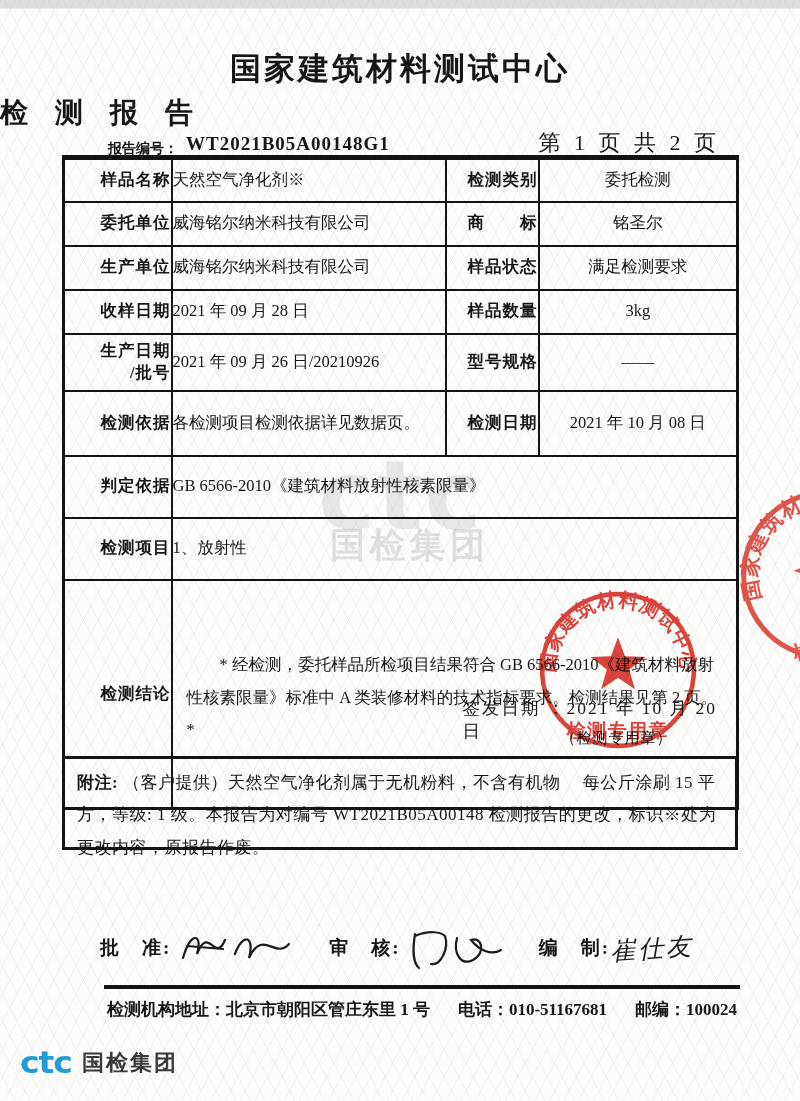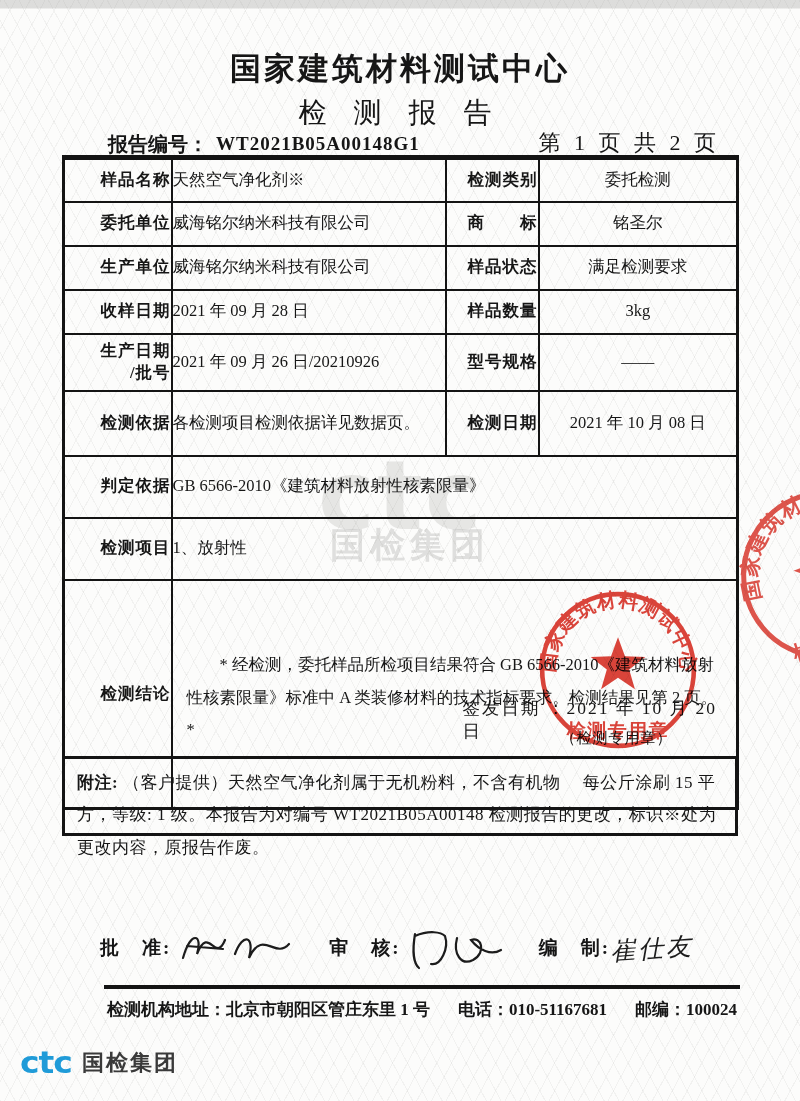--- a/index.html
+++ b/index.html
@@ -12,24 +12,24 @@
       linear-gradient(180deg, rgba(140,140,138,0.28) 0, rgba(140,140,138,0.28) 8px, rgba(0,0,0,0) 9px),
       repeating-linear-gradient(62deg, rgba(150,150,146,0.10) 0 1px, rgba(0,0,0,0) 1px 13px),
       repeating-linear-gradient(-62deg, rgba(150,150,146,0.10) 0 1px, rgba(0,0,0,0) 1px 13px);
     font-family:"Liberation Serif","DejaVu Serif",serif;
     color:#161616;
   }
   .abs{position:absolute;}
   
   .org-title{top:48px;left:0;width:100%;text-align:center;
     font-size:31px;font-weight:bold;letter-spacing:3px;}
-  .doc-title{top:94px;left:0;width:100%;text-align:center;
-    font-size:28px;font-weight:normal;letter-spacing:10px;}
+  .doc-title{top:94px;left:0;width:100%;text-align:left;
+    font-size:28px;font-weight:bold;letter-spacing:10px;}
   .report-line{top:128px;left:108px;width:632px;display:flex;align-items:flex-end;}
-  .report-no-label{font-size:20px;font-weight:bold;}
+  .report-no-label{font-size:14px;font-weight:bold;}
   .report-no{font-size:19px;font-weight:bold;letter-spacing:1px;
     border-bottom:2.5px solid #141414;padding:0 16px 1px 8px;}
   .page-info{margin-left:auto;font-size:22px;font-weight:normal;letter-spacing:4px;margin-right:20px;}
   
   .wm{z-index:1;text-align:center;font-family:"DejaVu Sans","Liberation Sans",sans-serif;}
   .wm-ctc{top:448px;left:318px;font-size:96px;font-weight:bold;color:rgba(125,125,120,0.17);
     letter-spacing:2px;line-height:1;}
   .wm-name{top:522px;left:330px;font-size:35px;font-weight:bold;color:rgba(125,125,120,0.22);
     letter-spacing:5px;}
   
@@ -48,21 +48,21 @@
   .concl-text{margin:8px 14px 0 14px;text-indent:2em;line-height:1.95;font-size:16.5px;}
   .sign-line{position:absolute;left:290px;top:116px;font-size:17.5px;font-weight:normal;letter-spacing:2px;}
   .stamp-note{position:absolute;left:388px;top:147px;font-size:15px;letter-spacing:1px;}
   
   .stamp-main{left:536px;top:588px;width:164px;height:164px;z-index:5;opacity:.88;
     mix-blend-mode:multiply;}
   .stamp-edge{left:737px;top:486px;width:178px;height:178px;z-index:5;opacity:.8;
     transform:rotate(-18deg);mix-blend-mode:multiply;}
   
   .note-box{left:62px;top:756px;width:646px;height:66px;z-index:2;
-    border:3.5px solid #141414;padding:8px 12px 0 12px;
+    border:3.5px solid #141414;padding:8px 12px 14px 12px;
     font-size:17px;line-height:1.9;letter-spacing:0.5px;}
   .note-label{font-weight:bold;}
   
   .sig-row{left:100px;top:918px;width:640px;height:60px;z-index:2;display:flex;align-items:center;}
   .sig-label{font-size:19px;font-weight:bold;letter-spacing:2px;white-space:nowrap;}
   .sig-svg{margin:0 6px;}
   .sig-name{font-size:25px;font-style:italic;transform:rotate(-4deg);color:#1c1c1c;
     font-family:"DejaVu Serif",serif;letter-spacing:3px;}
   
   .footer-rule{left:104px;top:985px;width:636px;height:3.5px;background:#141414;z-index:2;}

